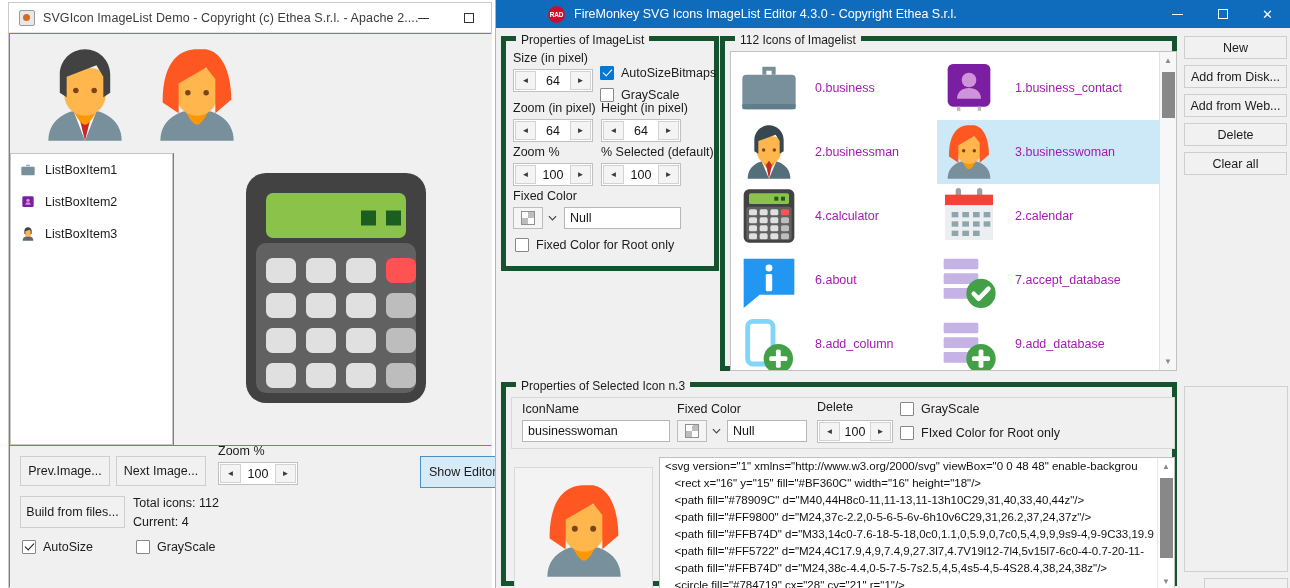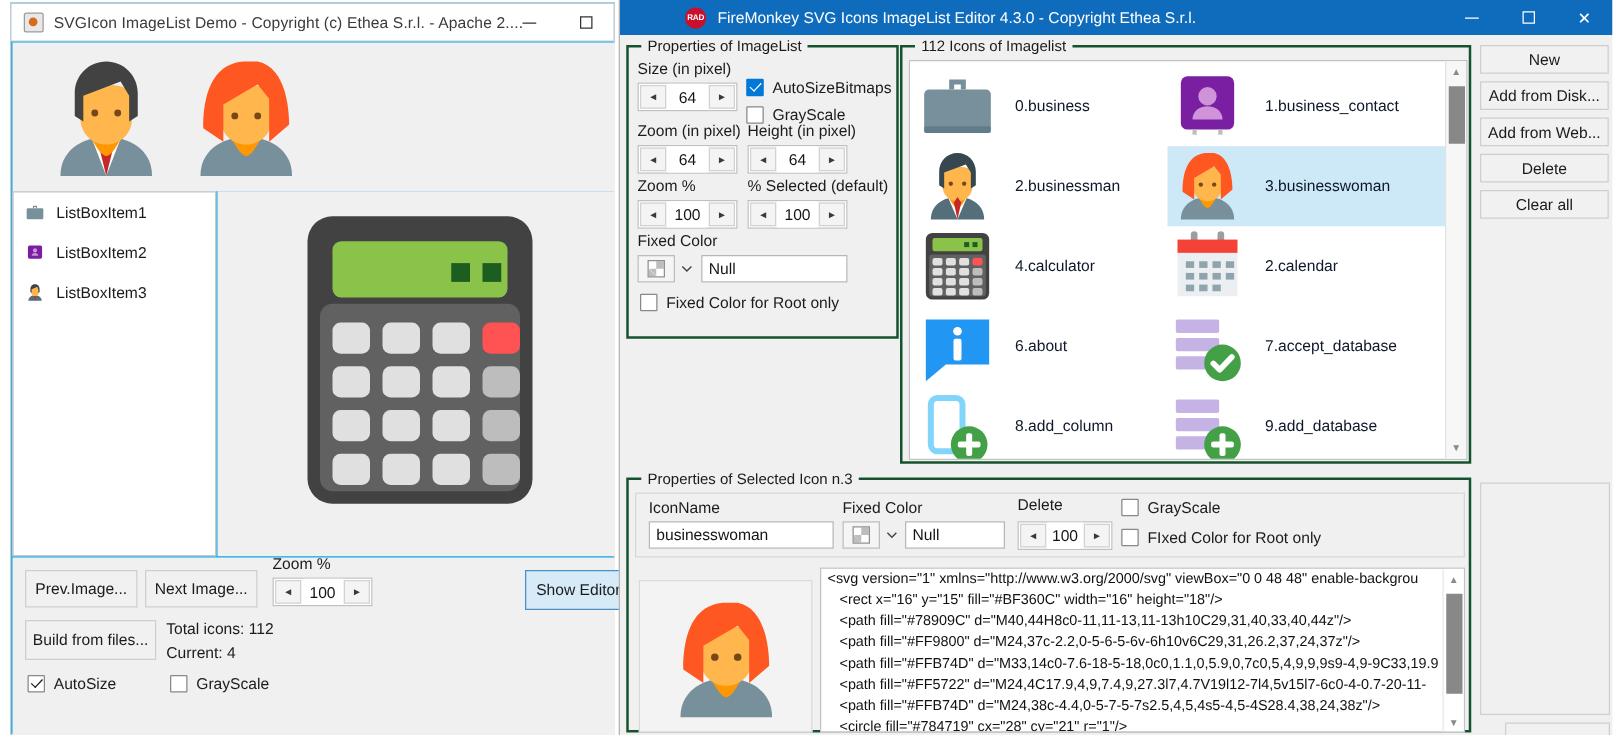--- a/index.html
+++ b/index.html
@@ -123,35 +123,35 @@
   }
   .edit-title { color: #ffffff; font-size: 12.5px; white-space: nowrap; }
   .edit-winbtns { position: absolute; right: 0; top: 0; height: 28px; display: flex; }
   .edit-winbtn {
     width: 45px; height: 28px; display: flex; align-items: center; justify-content: center;
     color: #fff; font-size: 13px;
   }
   .edit-winbtn .dash { background: #fff; }
   .edit-winbtn .sq { border-color: #fff; }
 
-  .groupbox { position: absolute; border: 2px solid #14532d; }
+  .groupbox { position: absolute; border: 5px solid #14532d; }
   .gb-title {
     position: absolute; top: -8px; left: 10px; padding: 0 5px;
     background: #f0f0f0; font-size: 12px; color: #1b1b1b; white-space: nowrap;
   }
 
   
   .iconlist {
     position: absolute; background: #ffffff; border: 1px solid #c2c2c2;
     overflow: hidden;
   }
   .icon-cell { display: flex; align-items: center; width: 230px; height: 64px; }
   .icon-cell.sel { background: #cde8f7; }
   .icon-box { width: 64px; height: 64px; flex: none; position: relative; }
-  .icon-label { font-size: 12.5px; color: #0f172a; margin-left: 14px; white-space: nowrap; }
+  .icon-label { font-size: 12.5px; color: #a21caf; margin-left: 14px; white-space: nowrap; }
 
   .vsb {
     position: absolute; width: 17px; background: #f7f7f7; border-left: 1px solid #e2e2e2;
   }
   .vsb-arrow {
     height: 17px; display: flex; align-items: center; justify-content: center;
     color: #8a8a8a; font-size: 8px;
   }
   .vsb-thumb { position: absolute; left: 2px; width: 13px; background: #888888; }
 

